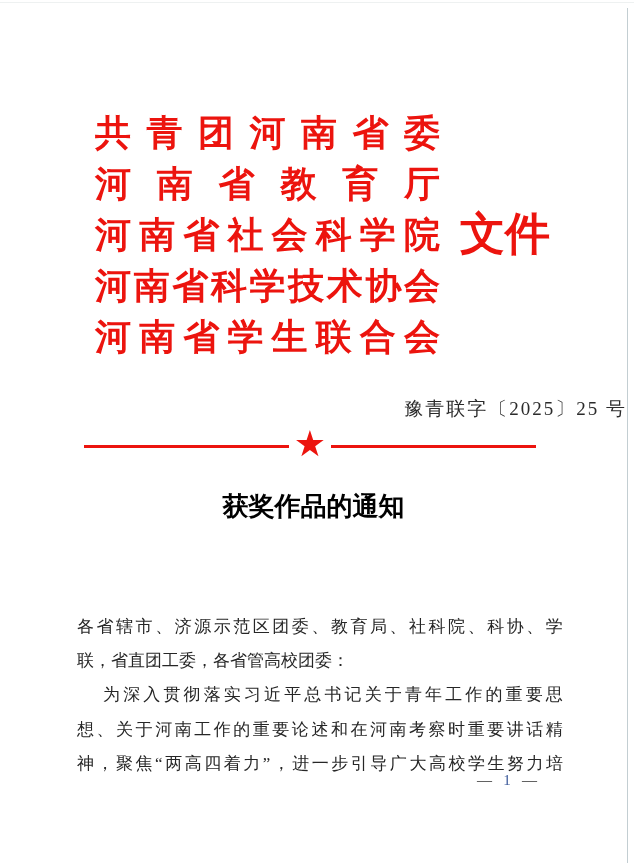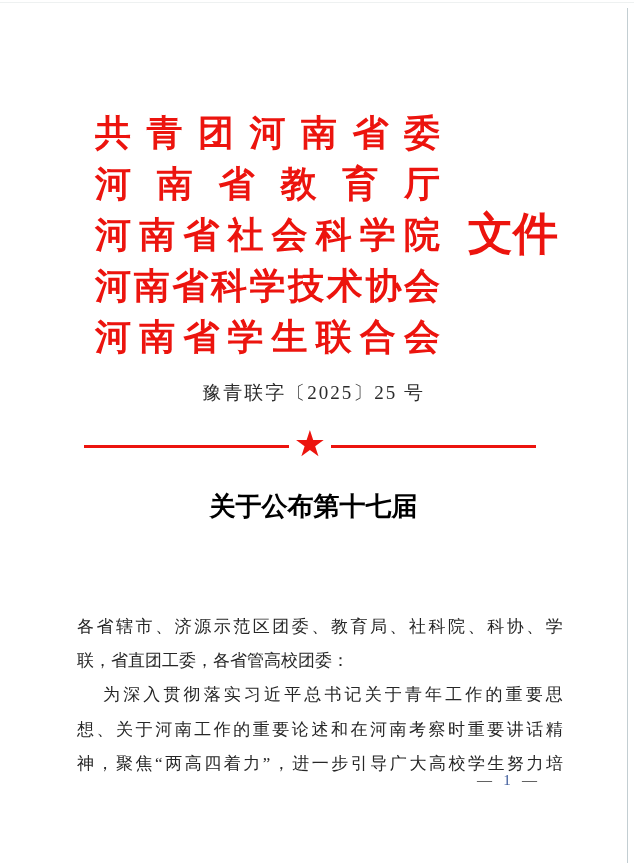--- a/index.html
+++ b/index.html
@@ -25,29 +25,29 @@
     position:absolute;left:95px;top:108px;width:345px;
     color:var(--red);font-weight:bold;
   }
   .org-line{
     height:51px;font-size:36px;line-height:51px;
     display:flex;align-items:center;white-space:nowrap;
   }
   .org-line.spread{justify-content:space-between;}
   .org-row3{position:relative;}
   .doc-type{
-    position:absolute;left:373px;top:-3px;height:54px;
+    position:absolute;left:365px;top:-3px;height:54px;
     display:flex;align-items:center;
     font-size:45px;font-weight:bold;color:var(--red);white-space:nowrap;
   }
 
   
   .doc-number{
-    position:absolute;left:0;top:380px;width:627px;
-    text-align:center;font-size:19px;letter-spacing:2px;
+    position:absolute;left:0;top:396px;width:627px;
+    text-align:right;font-size:19px;letter-spacing:2px;
     color:#2b2b2b;white-space:nowrap;
   }
 
   
   .divider{
     position:absolute;left:84px;top:429px;width:452px;height:34px;
     display:flex;align-items:center;
   }
   .divider-line{flex:1;height:3px;background:var(--red);}
   .divider-star{
@@ -145,21 +145,21 @@
 
 <div class="doc-number">豫青联字〔2025〕25 号</div>
 
 <div class="divider">
   <div class="divider-line"></div>
   <div class="divider-star">★</div>
   <div class="divider-line"></div>
 </div>
 
 <div class="title-block">
-  <div class="title-line">关于公布第十七届</div>
+  <div class="title-line">获奖作品的通知</div>
 </div>
 
 <div class="body-block">
   <div>
     <div class="body-line jline spread">
         <span>各</span>
         <span>省</span>
         <span>辖</span>
         <span>市</span>
         <span>、</span>

